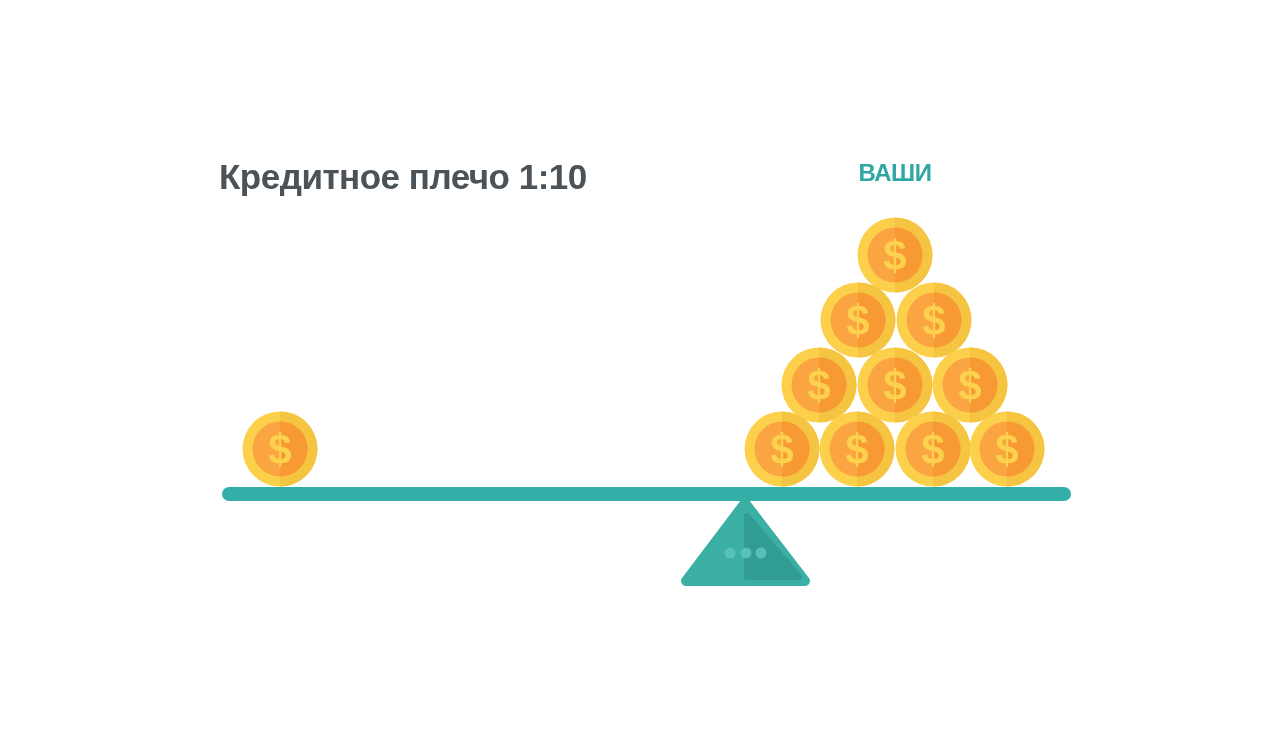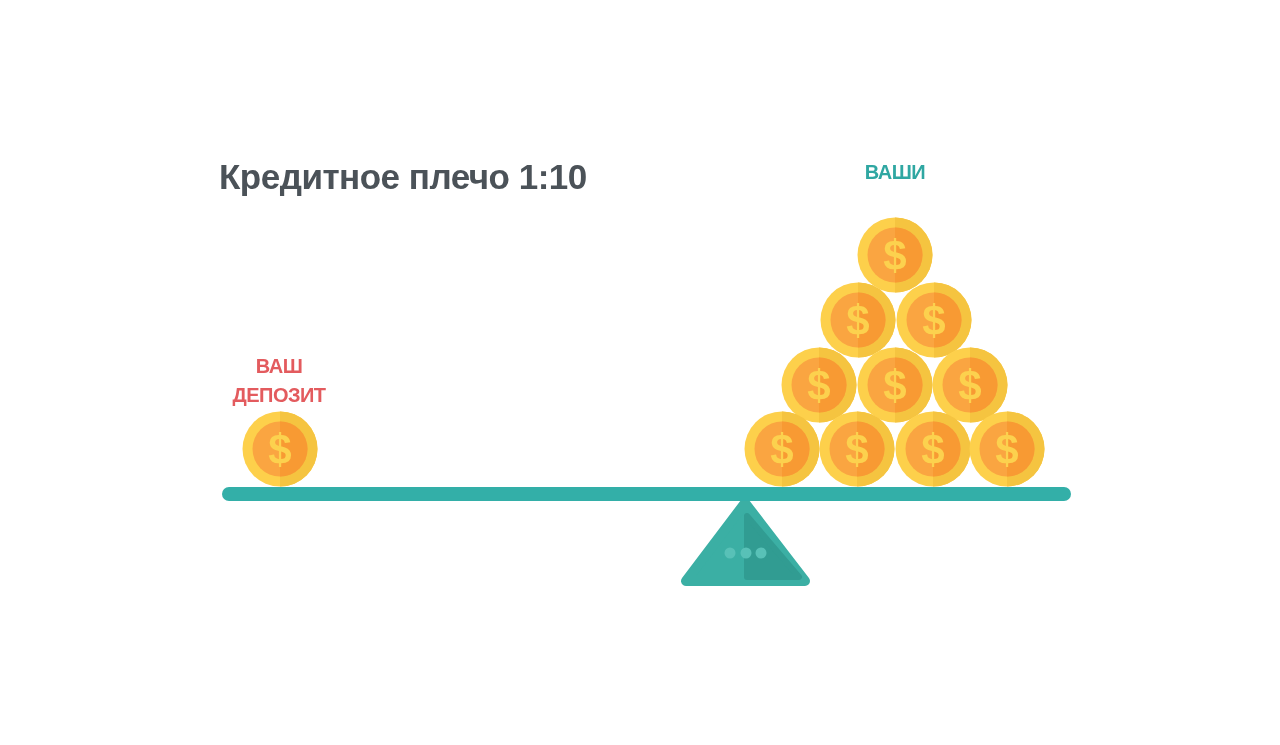--- a/index.html
+++ b/index.html
@@ -17,21 +17,21 @@
     left: 212px;
     top: 157px;
     margin: 0;
     font-size: 35px;
     font-weight: bold;
     letter-spacing: -0.5px;
     white-space: nowrap;
   }
   .label {
     position: absolute;
-    font-size: 20px;
+    font-size: 24px;
     font-weight: bold;
     line-height: 29px;
     letter-spacing: -0.5px;
     text-align: center;
     white-space: nowrap;
   }
   .label-deposit { left: 172px; top: 352px; width: 200px; }
   .label-opportunities { left: 768px; top: 158px; width: 240px; }
   .scene-svg { position: absolute; left: 0; top: 0; }
 </style>
@@ -39,24 +39,20 @@
 <body>
 
 <div class="stage">
 
   <h1 class="title" style="color: rgb(75, 82, 88);">Кредитное плечо 1:10</h1>
 
   <div class="label label-opportunities" style="color: rgb(47, 167, 162);">
     <div>ВАШИ</div>
   </div>
 
-  <div class="label label-deposit" style="color: rgb(227, 91, 94);">
-    <div>ВАШ</div>
-    <div>ДЕПОЗИТ</div>
-  </div>
 
   <svg id="scene" class="scene-svg" width="1280" height="745" viewBox="0 0 1280 745">
     <g id="coins-layer">
         <g>
           <circle cx="273" cy="449" r="37.5" fill="#fdd04b"></circle>
           <path d="M 273 411.5 A 37.5 37.5 0 0 1 273 486.5 Z" fill="#f5c440"></path>
           <circle cx="273" cy="449" r="27.5" fill="#faa541"></circle>
           <path d="M 273 421.5 A 27.5 27.5 0 0 1 273 476.5 Z" fill="#f89a33"></path>
           <text x="273" y="464" text-anchor="middle" font-size="42" font-weight="bold" font-family="&quot;Liberation Sans&quot;, sans-serif" fill="#fcd14e">$</text>
         </g>

